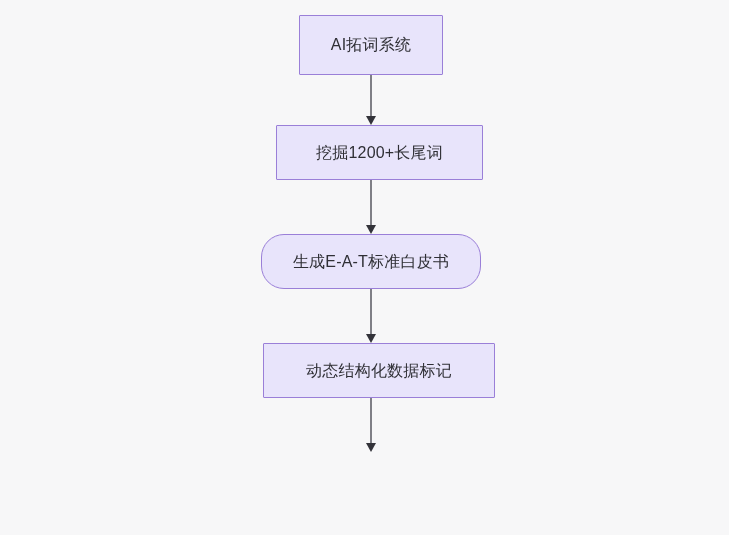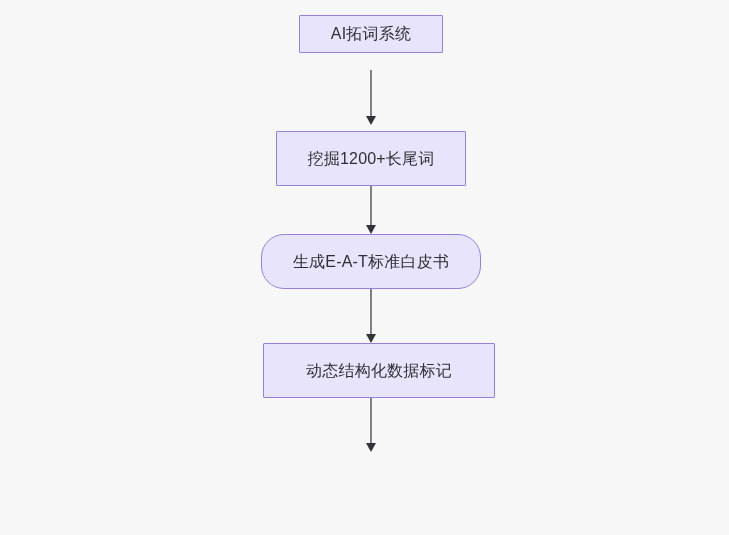--- a/index.html
+++ b/index.html
@@ -76,24 +76,24 @@
   </div>
   <div class="edge" id="edge-2" style="left: 366px; top: 289px; width: 10px; height: 54px;">
     <div class="edge-stem" style="height: 46px; background: rgb(127, 127, 134);"></div>
     <div class="edge-head" style="border-top-color: rgb(51, 51, 58);"></div>
   </div>
   <div class="edge" id="edge-3" style="left: 366px; top: 398px; width: 10px; height: 54px;">
     <div class="edge-stem" style="height: 46px; background: rgb(127, 127, 134);"></div>
     <div class="edge-head" style="border-top-color: rgb(51, 51, 58);"></div>
   </div>
 
-  <div class="node" id="node-0" style="left: 299px; top: 15px; width: 144px; height: 38px; background: rgb(232, 228, 251); border-color: rgb(154, 127, 216); color: rgb(47, 47, 53);">
+  <div class="node" id="node-0" style="left: 299px; top: 15px; width: 144px; height: 60px; background: rgb(232, 228, 251); border-color: rgb(154, 127, 216); color: rgb(47, 47, 53);">
     <span class="node-label">AI拓词系统</span>
   </div>
-  <div class="node" id="node-1" style="left: 276px; top: 131px; width: 190px; height: 55px; background: rgb(232, 228, 251); border-color: rgb(154, 127, 216); color: rgb(47, 47, 53);">
+  <div class="node" id="node-1" style="left: 276px; top: 125px; width: 207px; height: 55px; background: rgb(232, 228, 251); border-color: rgb(154, 127, 216); color: rgb(47, 47, 53);">
     <span class="node-label">挖掘1200+长尾词</span>
   </div>
   <div class="node" id="node-2" style="left: 261px; top: 234px; width: 220px; height: 55px; background: rgb(232, 228, 251); border-color: rgb(154, 127, 216); color: rgb(47, 47, 53); border-radius: 23px;">
     <span class="node-label">生成E-A-T标准白皮书</span>
   </div>
   <div class="node" id="node-3" style="left: 263px; top: 343px; width: 232px; height: 55px; background: rgb(232, 228, 251); border-color: rgb(154, 127, 216); color: rgb(47, 47, 53);">
     <span class="node-label">动态结构化数据标记</span>
   </div>
 
 </div>

